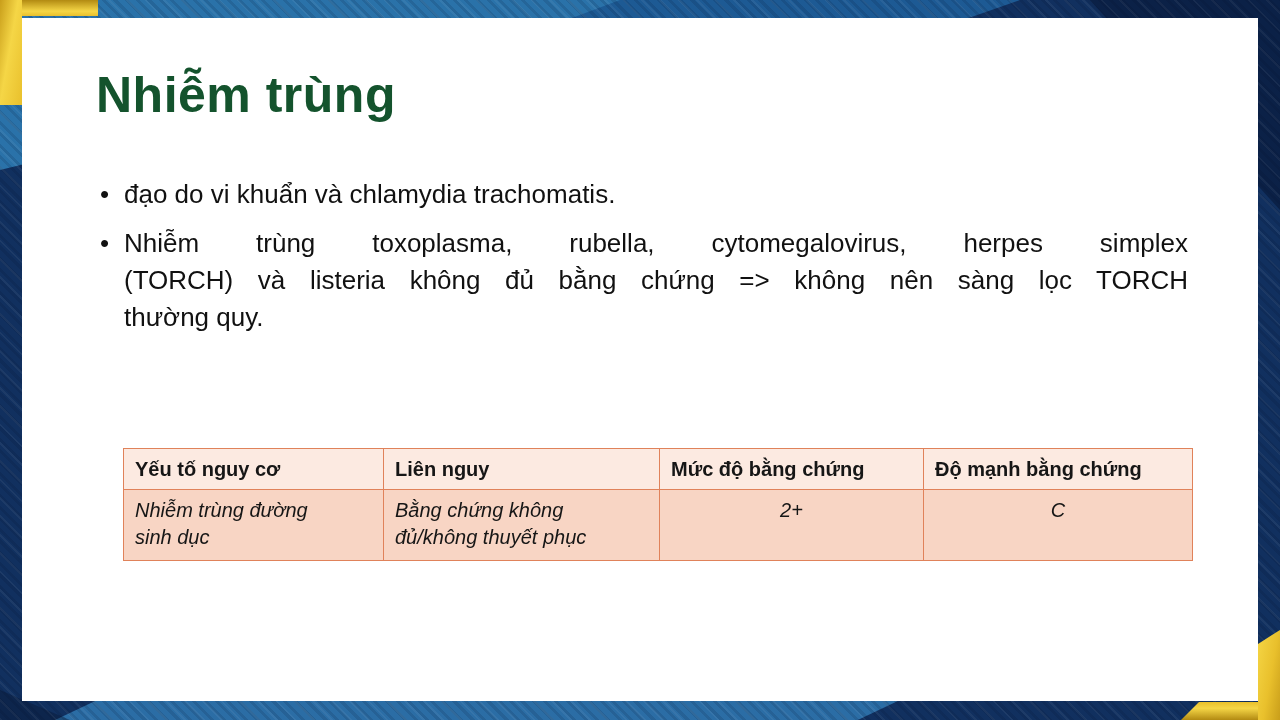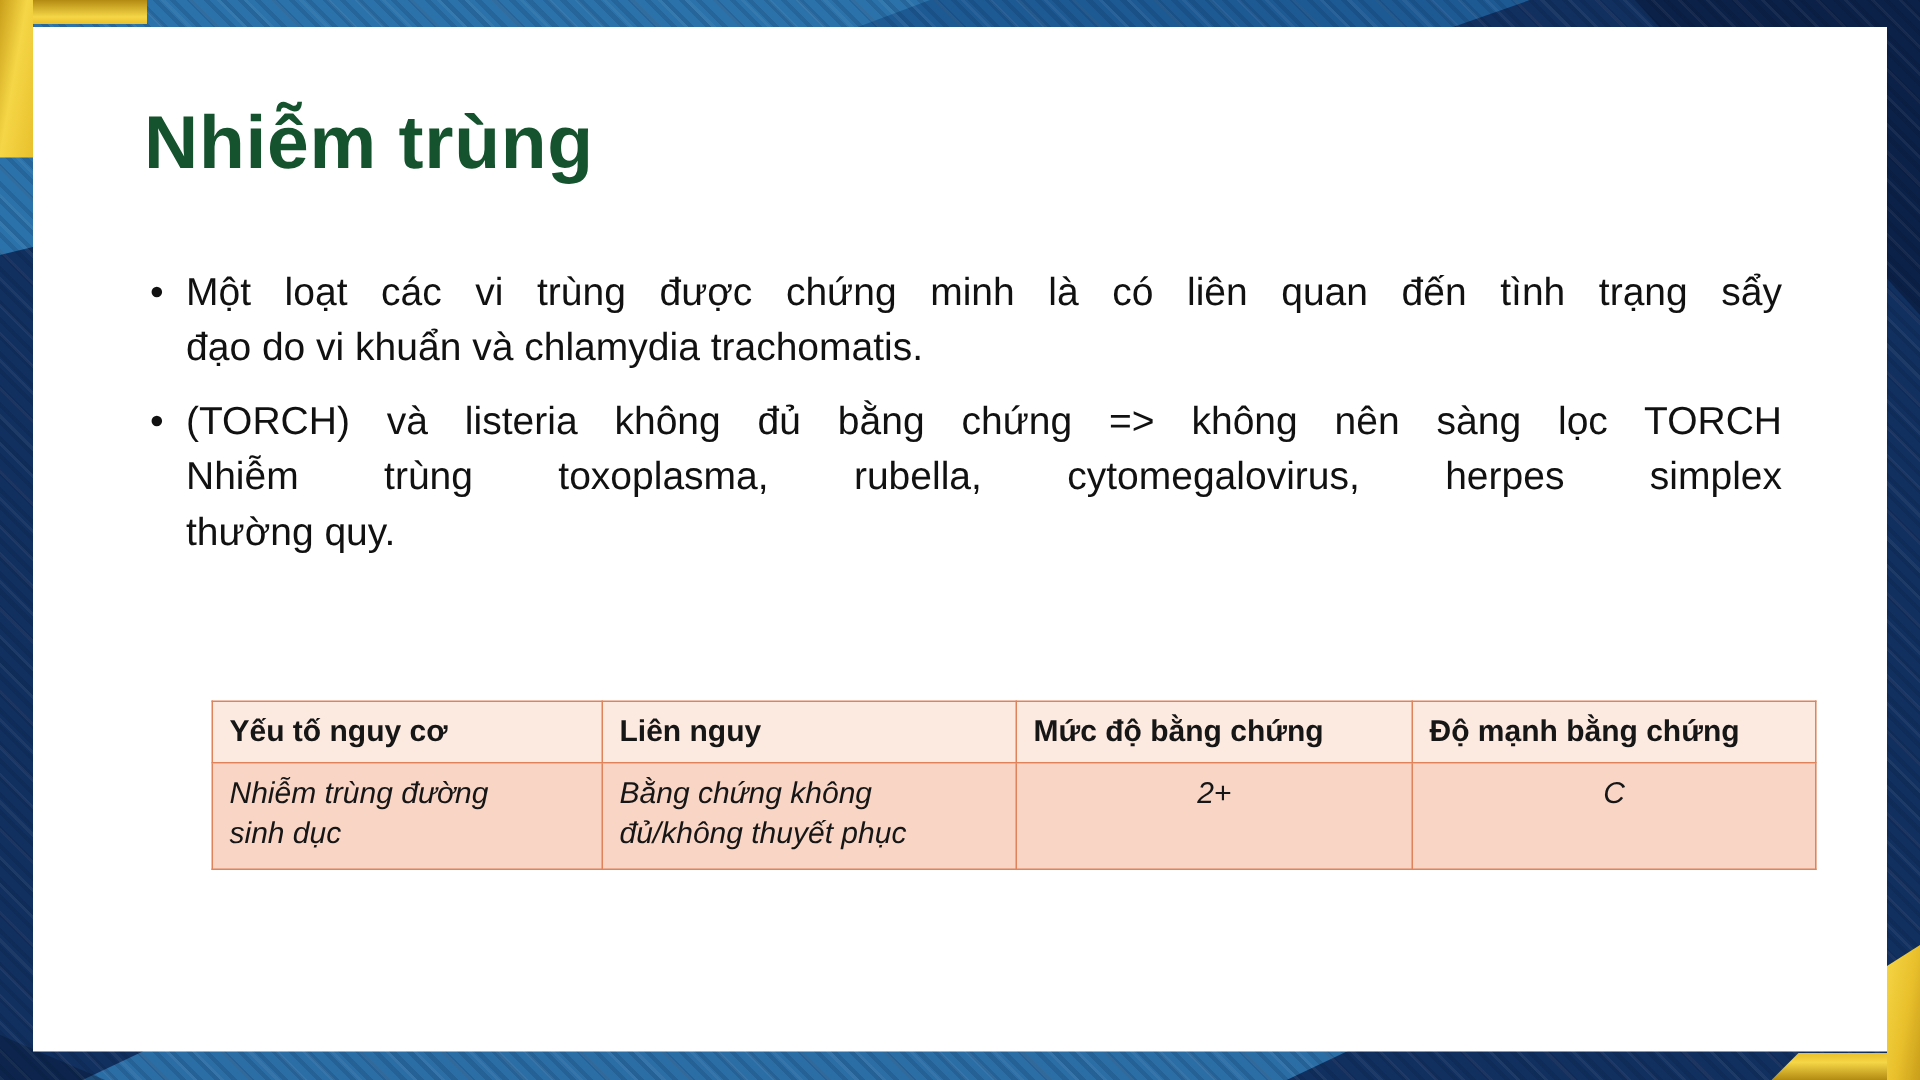--- a/index.html
+++ b/index.html
@@ -74,22 +74,22 @@
   }
   .bullet-lines { flex:1 1 auto; min-width:0; }
   .jline {
     font-size:26px; line-height:37px; color:#111;
     text-align:justify; text-align-last:justify;
     white-space:nowrap;
   }
   .jline.last { text-align-last:auto; }
   
   .evidence-table {
-    position:absolute; left:101px; top:449px; width:1069px;
-    border-collapse:collapse; table-layout:fixed;margin-left:18px;
+    position:absolute; left:101px; top:430px; width:1069px;
+    border-collapse:collapse; table-layout:fixed;
   }
   .evidence-table th, .evidence-table td {
     border:1.5px solid #e0825a;
     font-size:20px; color:#161616;
     padding:7px 11px;
     vertical-align:top;
   }
   .evidence-table th {
     background:#fceae1; font-weight:bold; text-align:left;
     line-height:26px; height:26px;
@@ -123,30 +123,29 @@
 
   <div class="panel">
 
     <h1 class="title">Nhiễm trùng</h1>
 
     <div class="bullets">
 
       <div class="bullet">
         <span class="bullet-dot">•</span>
         <div class="bullet-lines">
-          <div class="jline">Một loạt các vi trùng được chứng minh là có liên quan đến tình trạng sẩy</div>
           <div class="jline last">đạo do vi khuẩn và chlamydia trachomatis.</div>
         </div>
       </div>
 
       <div class="bullet">
         <span class="bullet-dot">•</span>
         <div class="bullet-lines">
+          <div class="jline">Nhiễm trùng toxoplasma, rubella, cytomegalovirus, herpes simplex</div>
           <div class="jline">(TORCH) và listeria không đủ bằng chứng =&gt; không nên sàng lọc TORCH</div>
-          <div class="jline">Nhiễm trùng toxoplasma, rubella, cytomegalovirus, herpes simplex</div>
           <div class="jline last">thường quy.</div>
         </div>
       </div>
 
     </div>
 
     <table class="evidence-table">
       <colgroup>
         <col class="col1">
           <col class="col2">

